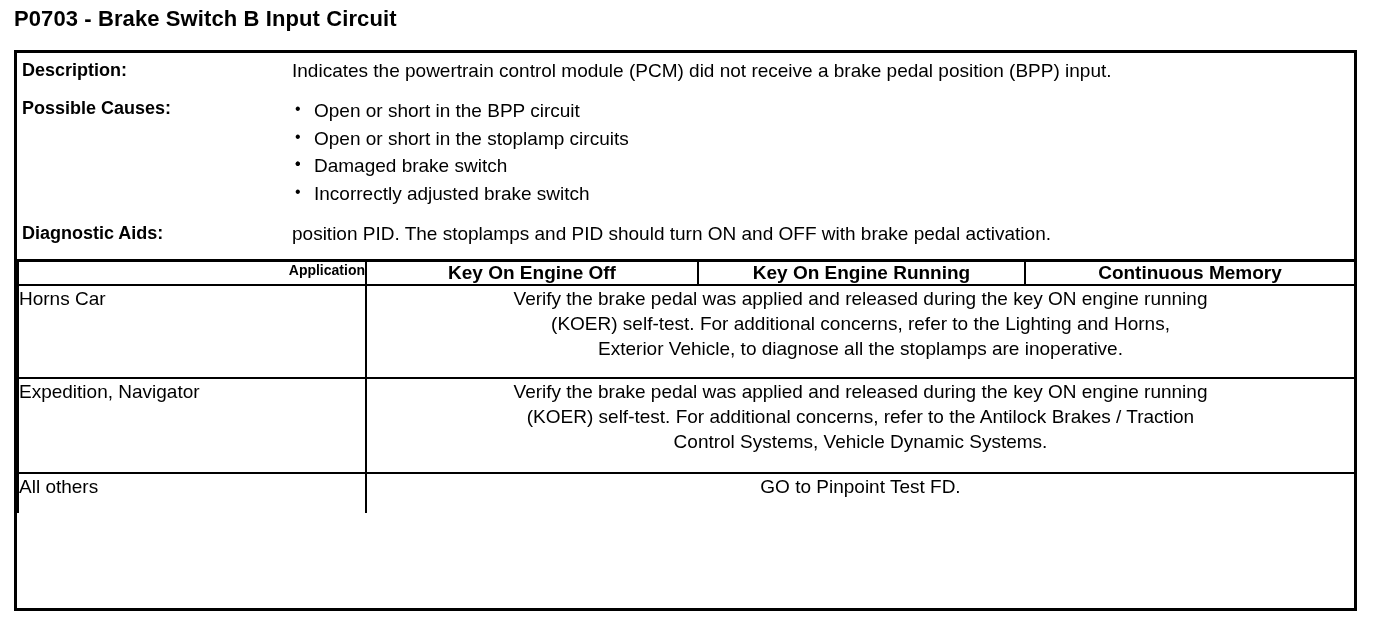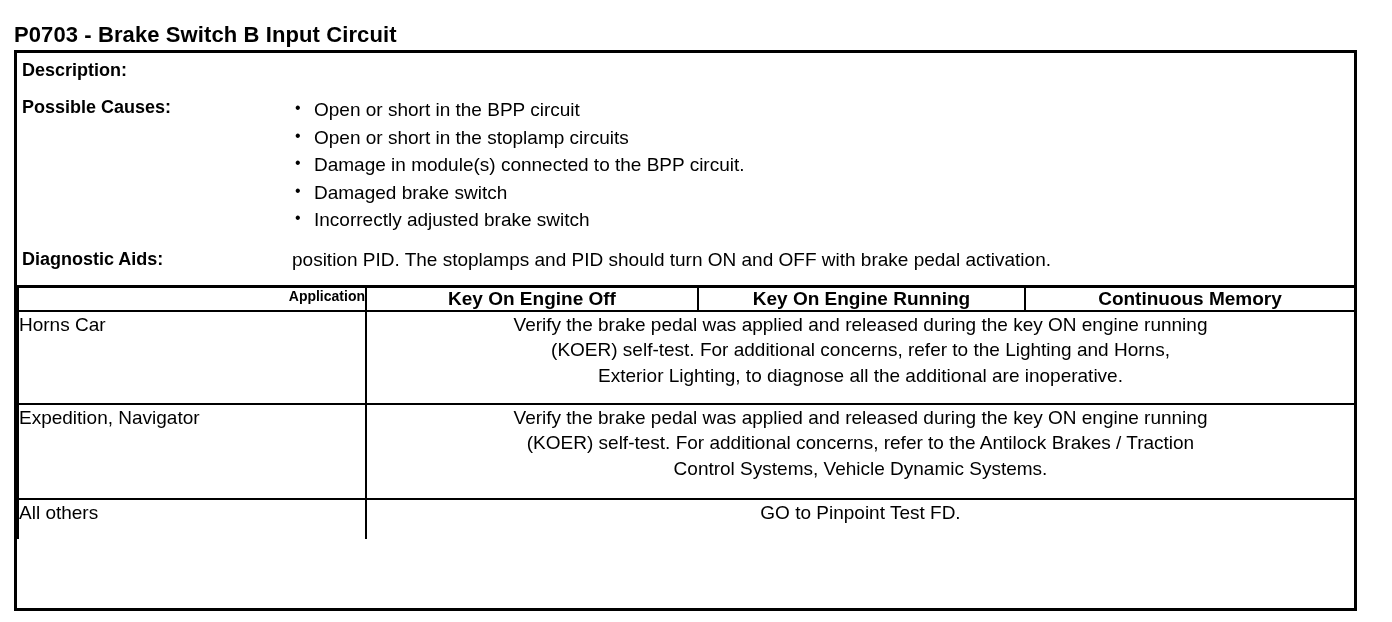--- a/index.html
+++ b/index.html
@@ -20,21 +20,21 @@
   .page {
     position: relative;
     width: 1392px;
     height: 622px;
   }
 
   
   .dtc-title {
     position: absolute;
     left: 14px;
-    top: 22px;
+    top: 6px;
     font-size: 22px;
     font-weight: bold;
     letter-spacing: 0.1px;
     white-space: nowrap;
   }
 
   
   .dtc-box {
     position: absolute;
     left: 14px;
@@ -170,37 +170,39 @@
 <div class="page">
 
   <div class="dtc-title">P0703 - Brake Switch B Input Circuit</div>
 
   <div class="dtc-box">
 
     <div class="info-block">
 
       <div class="info-row row-description">
         <div class="info-label">Description:</div>
+        <div class="info-content">
+          <span class="desc-text">Indicates the powertrain control module (PCM) did not receive a brake pedal position (BPP) input.</span>
+        </div>
       </div>
 
       <div class="info-row row-causes">
         <div class="info-label">Possible Causes:</div>
         <div class="info-content">
           <ul class="cause-list">
             <li>
               <span class="bullet">•</span>
               <span>Open or short in the BPP circuit</span>
             </li>
             <li>
               <span class="bullet">•</span>
               <span>Open or short in the stoplamp circuits</span>
             </li>
             <li>
               <span class="bullet">•</span>
-              <span>Damage in module(s) connected to the BPP circuit.</span>
             </li>
             <li>
               <span class="bullet">•</span>
               <span>Damaged brake switch</span>
             </li>
             <li>
               <span class="bullet">•</span>
               <span>Incorrectly adjusted brake switch</span>
             </li>
           </ul>
@@ -234,21 +236,21 @@
         </tr>
       </thead>
       <tbody>
         <tr class="row-tall-1">
           <td class="td-app">
             <span class="mline">Horns Car</span>
           </td>
           <td class="td-merged" colspan="3">
             <span class="mline">Verify the brake pedal was applied and released during the key ON engine running</span>
             <span class="mline">(KOER) self-test. For additional concerns, refer to the Lighting and Horns,</span>
-            <span class="mline">Exterior Lighting, to diagnose all the additional are inoperative.</span>
+            <span class="mline">Exterior Vehicle, to diagnose all the stoplamps are inoperative.</span>
           </td>
         </tr>
         <tr class="row-tall-2">
           <td class="td-app">
             <span class="mline">Expedition,</span>
             <span class="mline">Navigator</span>
           </td>
           <td class="td-merged" colspan="3">
             <span class="mline">Verify the brake pedal was applied and released during the key ON engine running</span>
             <span class="mline">(KOER) self-test. For additional concerns, refer to the Antilock Brakes / Traction</span>

